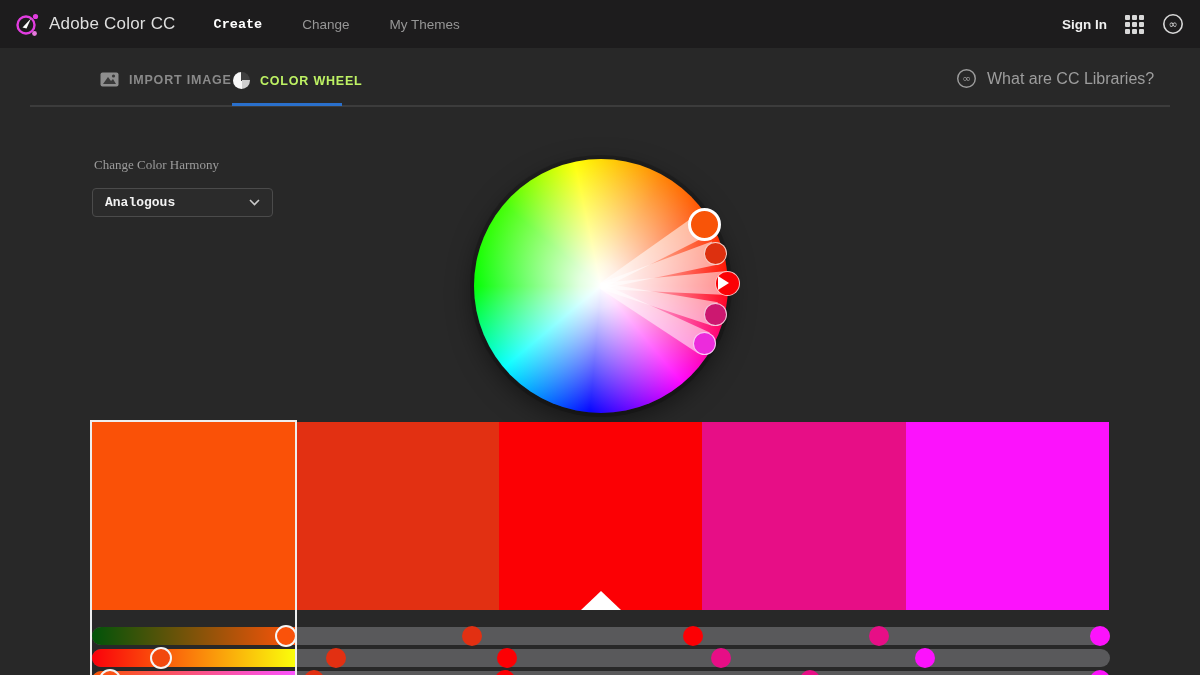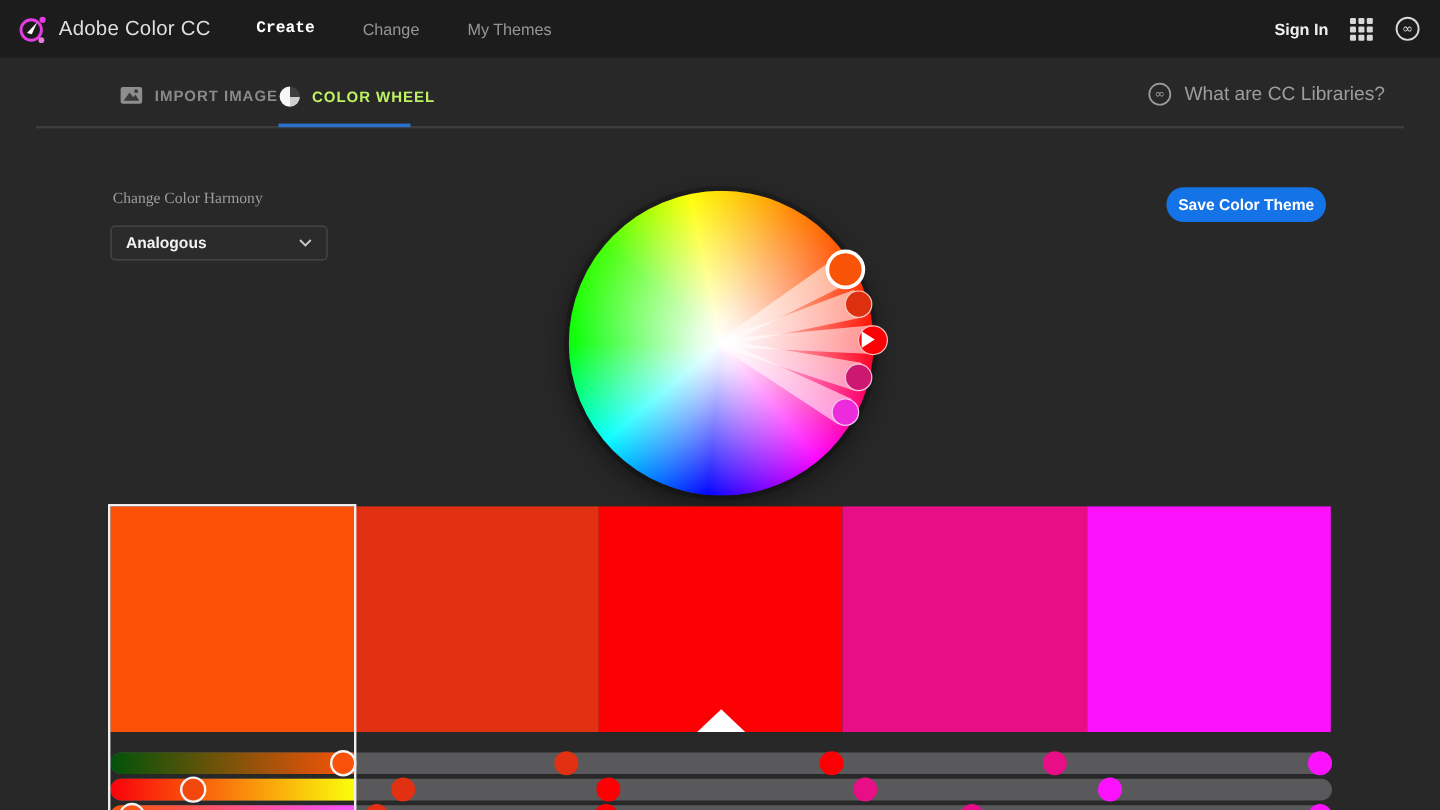--- a/index.html
+++ b/index.html
@@ -35,21 +35,21 @@
     background:conic-gradient(from 0deg, #3f3f3f 0 25%, #cfcfcf 25% 50%, #f7f7f7 50% 100%); }
   .cc-help { position:absolute; left:956px; top:20px; display:flex; align-items:center; gap:10px; cursor:pointer; }
   .cc-help-label { font-size:16px; color:#9d9d9d; }
   
   .harmony-label { position:absolute; left:94px; top:157px; font-size:13px; color:#9c9c9c;font-family:Liberation Serif, serif; }
   .harmony-select {
     position:absolute; left:92px; top:188px; width:181px; height:29px;
     background:#2b2b2b; border:1px solid #4b4b4b; border-radius:4px;
     display:flex; align-items:center; padding:0 12px; cursor:pointer;
   }
-  .harmony-value { color:#f2f2f2; font-size:13px; font-weight:700; flex:1; }
+  .harmony-value { color:#f2f2f2; font-size:13px; font-weight:700; flex:1;font-family:Liberation Mono, monospace; }
   .save-btn {
     position:absolute; left:972px; top:156px; width:133px; height:29px;
     background:#1473e6; border:none; border-radius:15px; color:#ffffff;
     font-family:inherit; font-size:13px; font-weight:700; cursor:pointer;
   }
   
   .wheel {
     position:absolute; left:474px; top:159px; width:254px; height:254px; border-radius:50%;
     background:
       radial-gradient(circle, rgba(255,255,255,1) 0%, rgba(255,255,255,0.88) 12%, rgba(255,255,255,0) 72%),
@@ -147,21 +147,20 @@
   </div>
 
   <div class="harmony-label">Change Color Harmony</div>
   <div class="harmony-select">
     <span class="harmony-value">Analogous</span>
     <svg width="11" height="7" viewBox="0 0 11 7">
       <polyline points="1,1 5.5,5.5 10,1" fill="none" stroke="#c9c9c9" stroke-width="1.6"></polyline>
     </svg>
   </div>
 
-  <button class="save-btn">Save Color Theme</button>
 
   <div class="wheel"></div>
   <svg class="wheel-rays" viewBox="0 0 254 254">
     <polygon points="128.5,129.6 236.2,75.3 223.8,54.7 125.5,124.4" fill="rgba(255,255,255,0.55)"></polygon>
     <polygon points="127.8,129.9 244.3,105.5 237.7,82.5 126.2,124.1" fill="rgba(255,255,255,0.55)"></polygon>
     <polygon points="127.1,130 253.3,136 252.7,112 126.9,124" fill="rgba(255,255,255,0.55)"></polygon>
     <polygon points="126.3,129.9 238.1,166.7 243.9,143.3 127.7,124.1" fill="rgba(255,255,255,0.55)"></polygon>
     <polygon points="125.5,129.6 224.2,194.5 235.8,173.5 128.5,124.4" fill="rgba(255,255,255,0.55)"></polygon>
   </svg>
   <div id="wheel-handles">

